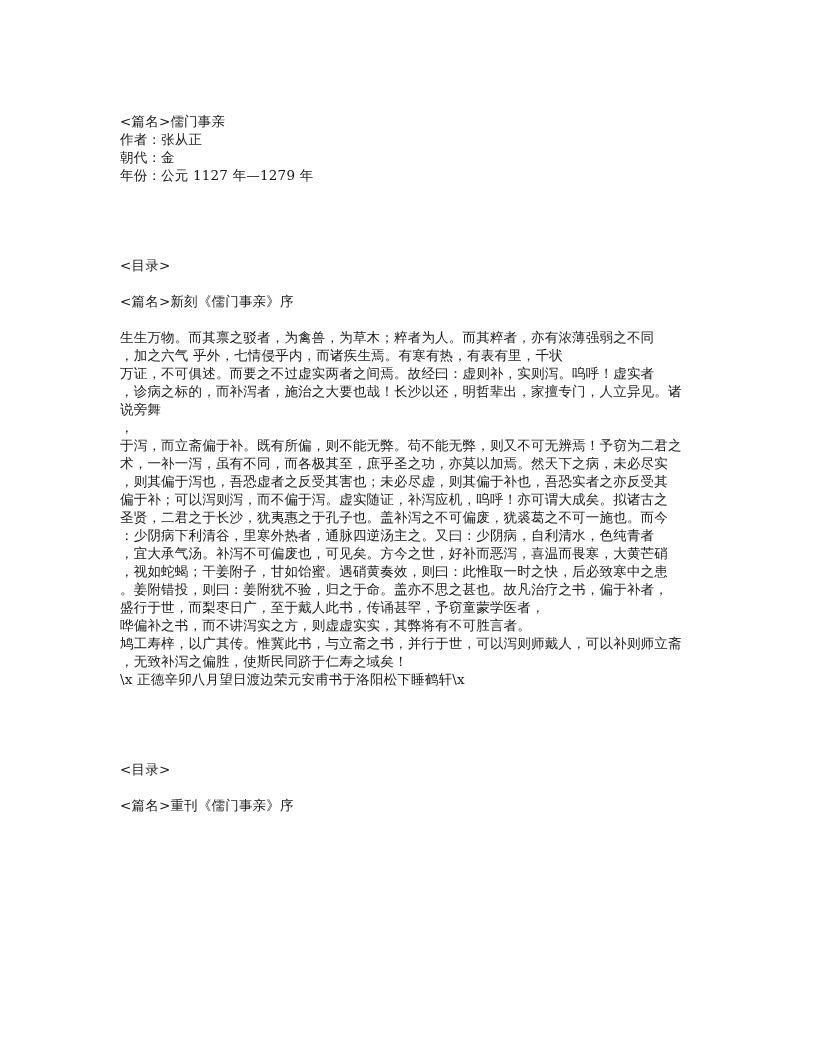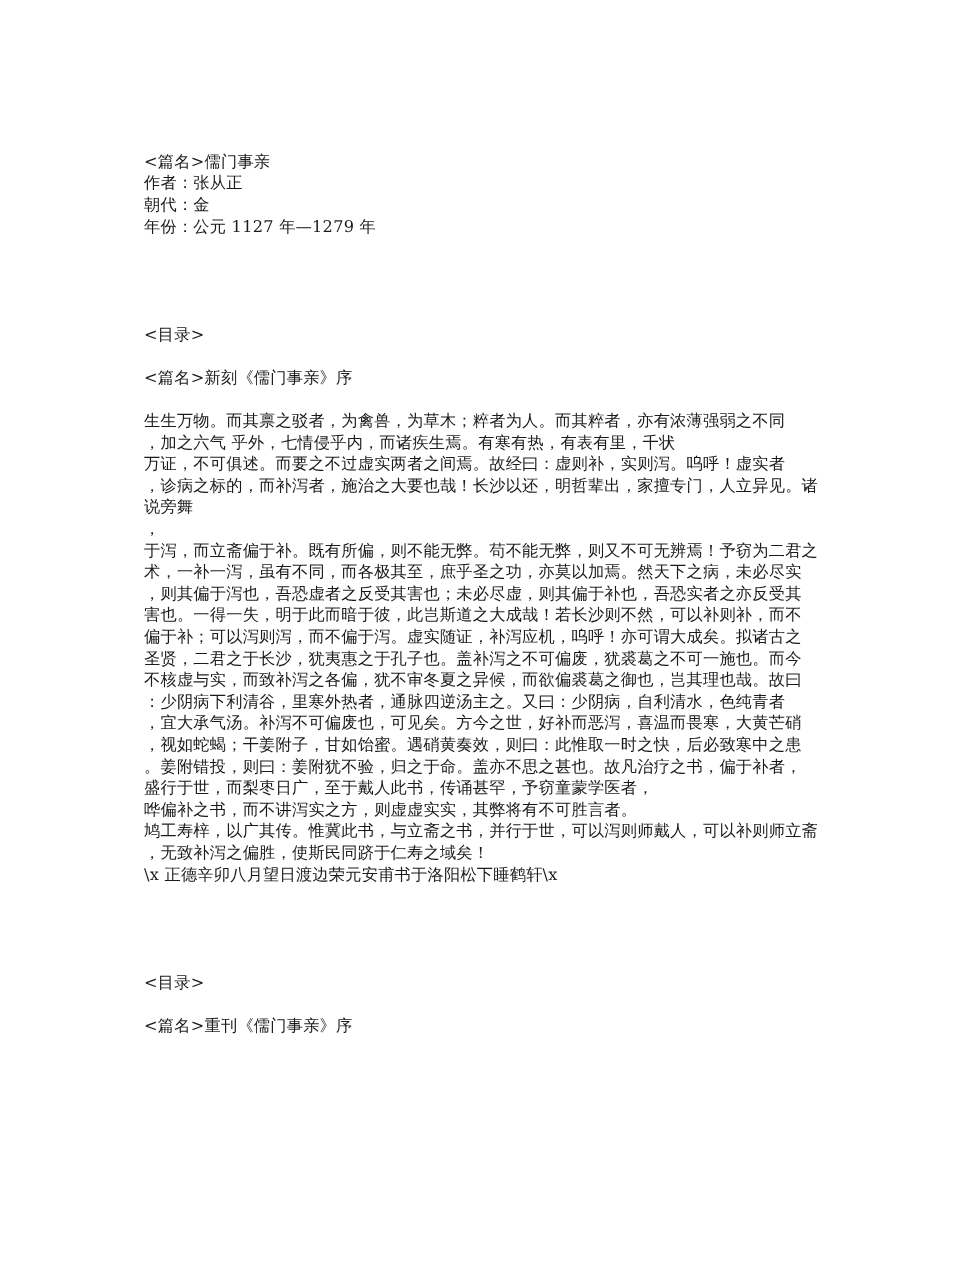--- a/index.html
+++ b/index.html
@@ -11,21 +11,21 @@
     width: 816px;
     height: 1056px;
     position: relative;
     overflow: hidden;
     font-family: "DejaVu Serif", "Liberation Serif", serif;
     color: #1a1a1a;
   }
   .page {
     position: absolute;
     left: 120px;
-    top: 126px;
+    top: 112px;
     width: 580px;
     font-size: 13.5px;
     line-height: 18px;
     letter-spacing: 0.2px;
   }
   .line {
     display: block;
     white-space: pre;
     height: 18px;
   }
@@ -51,24 +51,22 @@
   <div>
     <span class="line">生生万物。而其禀之驳者，为禽兽，为草木；粹者为人。而其粹者，亦有浓薄强弱之不同</span>
     <span class="line">，加之六气 乎外，七情侵乎内，而诸疾生焉。有寒有热，有表有里，千状</span>
     <span class="line">万证，不可俱述。而要之不过虚实两者之间焉。故经曰：虚则补，实则泻。呜呼！虚实者</span>
     <span class="line">，诊病之标的，而补泻者，施治之大要也哉！长沙以还，明哲辈出，家擅专门，人立异见。诸</span>
     <span class="line">说旁舞</span>
     <span class="line">，</span>
     <span class="line">于泻，而立斋偏于补。既有所偏，则不能无弊。苟不能无弊，则又不可无辨焉！予窃为二君之</span>
     <span class="line">术，一补一泻，虽有不同，而各极其至，庶乎圣之功，亦莫以加焉。然天下之病，未必尽实</span>
     <span class="line">，则其偏于泻也，吾恐虚者之反受其害也；未必尽虚，则其偏于补也，吾恐实者之亦反受其</span>
-    <span class="line">害也。一得一失，明于此而暗于彼，此岂斯道之大成哉！若长沙则不然，可以补则补，而不</span>
     <span class="line">偏于补；可以泻则泻，而不偏于泻。虚实随证，补泻应机，呜呼！亦可谓大成矣。拟诸古之</span>
     <span class="line">圣贤，二君之于长沙，犹夷惠之于孔子也。盖补泻之不可偏废，犹裘葛之不可一施也。而今</span>
-    <span class="line">不核虚与实，而致补泻之各偏，犹不审冬夏之异候，而欲偏裘葛之御也，岂其理也哉。故曰</span>
     <span class="line">：少阴病下利清谷，里寒外热者，通脉四逆汤主之。又曰：少阴病，自利清水，色纯青者</span>
     <span class="line">，宜大承气汤。补泻不可偏废也，可见矣。方今之世，好补而恶泻，喜温而畏寒，大黄芒硝</span>
     <span class="line">，视如蛇蝎；干姜附子，甘如饴蜜。遇硝黄奏效，则曰：此惟取一时之快，后必致寒中之患</span>
     <span class="line">。姜附错投，则曰：姜附犹不验，归之于命。盖亦不思之甚也。故凡治疗之书，偏于补者，</span>
     <span class="line">盛行于世，而梨枣日广，至于戴人此书，传诵甚罕，予窃童蒙学医者，</span>
     <span class="line">哗偏补之书，而不讲泻实之方，则虚虚实实，其弊将有不可胜言者。</span>
     <span class="line">鸠工寿梓，以广其传。惟冀此书，与立斋之书，并行于世，可以泻则师戴人，可以补则师立斋</span>
     <span class="line">，无致补泻之偏胜，使斯民同跻于仁寿之域矣！</span>
     <span class="line">\x 正德辛卯八月望日渡边荣元安甫书于洛阳松下睡鹤轩\x</span>
   </div>

